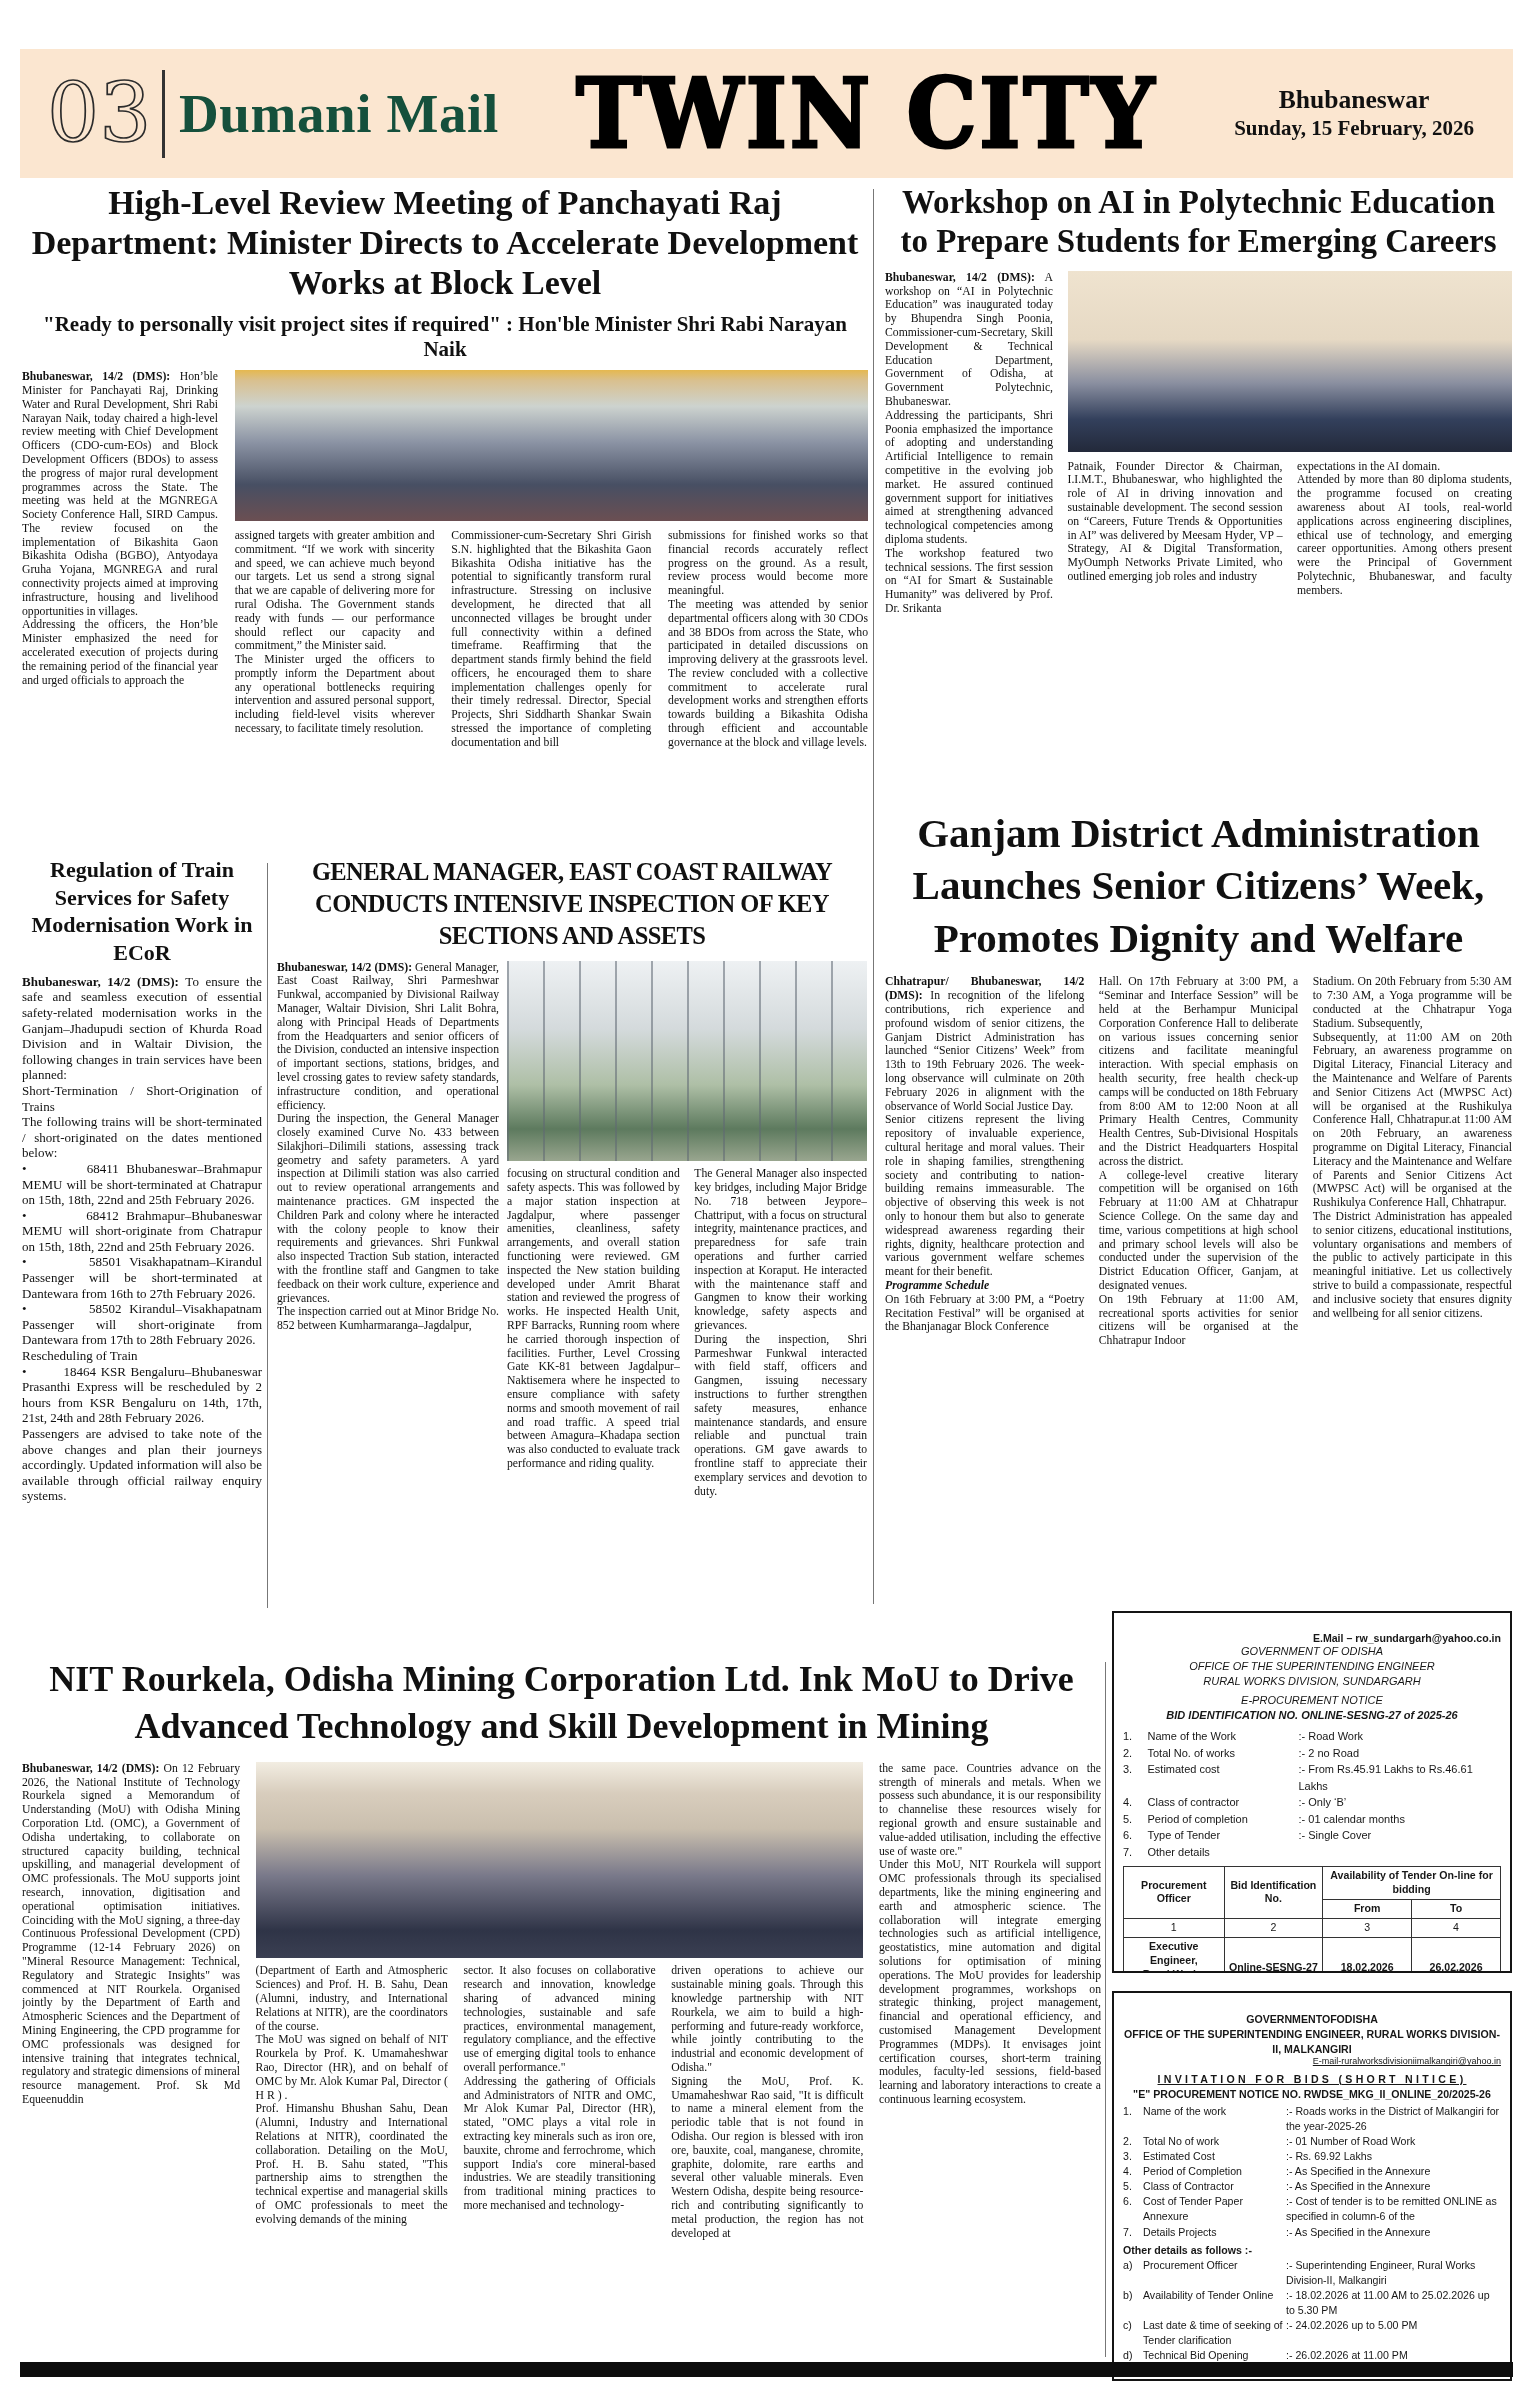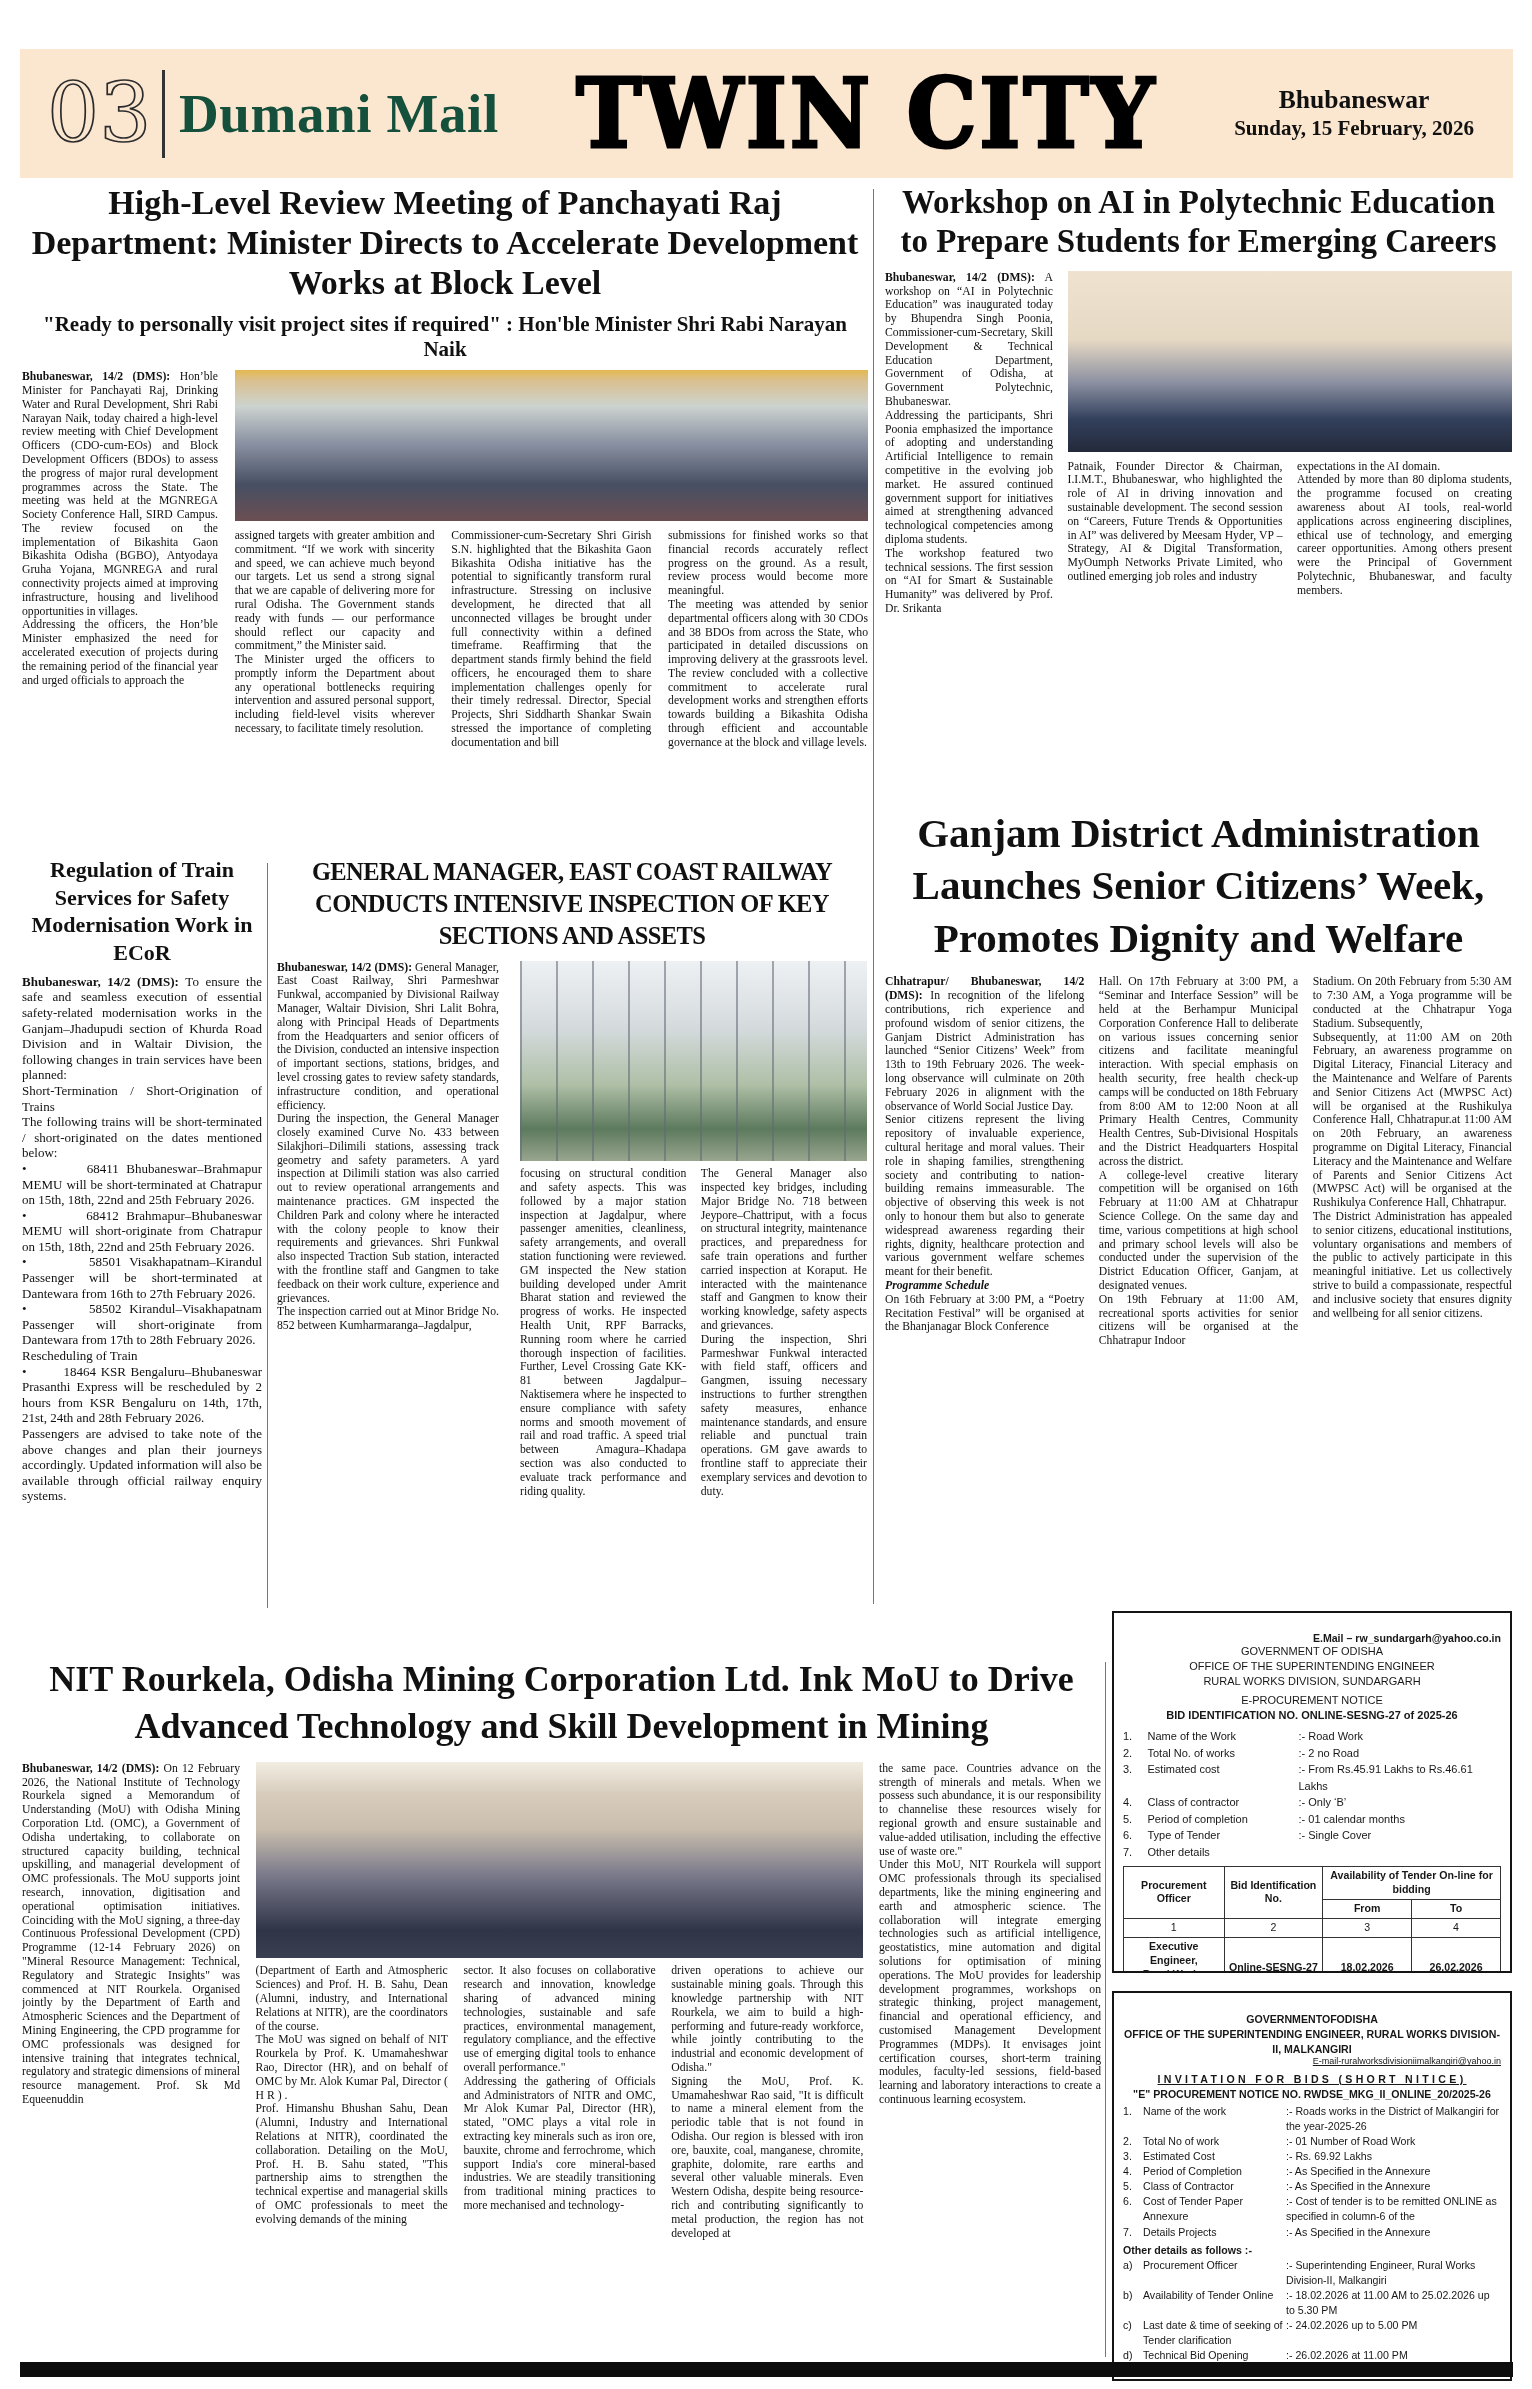--- a/index.html
+++ b/index.html
@@ -48,21 +48,21 @@
     background:linear-gradient(180deg,#efe3cf 0%,#e6d9c4 38%,#8a8fa0 62%,#33405c 82%,#23293a 100%);}
   .artB-cols{display:flex;gap:14.5px;}
   .artB-cols .col{flex:1;}
   
   #artC{left:22px;top:856px;width:240px;height:756px;}
   #artC .hl{font-size:22px;line-height:1.25;margin-bottom:7.8px;}
   #artC .col{font-size:13px;line-height:1.2;}
   
   #artD{left:277px;top:856px;width:590px;height:756px;}
   #artD .hl{font-size:24.5px;letter-spacing:-0.6px;line-height:1.3;margin-bottom:9px;}
-  #artD .body{gap:21px;}
+  #artD .body{gap:8px;}
   .colD1{width:222px;flex:none;}
   .artD-right{flex:1;display:flex;flex-direction:column;}
   .photoD{height:200px;margin-bottom:6.7px;flex:none;
     background:
       repeating-linear-gradient(90deg,rgba(95,104,115,.55) 0 2.2px,transparent 2.2px 36px),
       linear-gradient(180deg,#eef1f3 0%,#d4dadc 34%,#aebfa6 62%,#5d7a5e 84%,#99a68f 100%);}
   .artD-cols{display:flex;gap:14.5px;}
   .artD-cols .col{flex:1;}
   
   #artE{left:885px;top:807px;width:627px;height:798px;}
@@ -86,21 +86,21 @@
   #vr2{left:267px;top:863px;height:745px;}
   #vr3{left:1105px;top:1662px;height:695px;}
   .bottom-bar{position:absolute;left:20px;top:2362px;width:1493px;height:14.5px;background:#0d0d0d;}
   
   .tender{position:absolute;border:2.2px solid #141414;background:#fff;
           font-family:"Liberation Sans",sans-serif;color:#171717;overflow:hidden;
           padding:19px 9px;box-sizing:border-box;}
   #tender1{left:1112px;top:1611px;width:400px;height:362px;font-size:11px;}
   #tender2{left:1112px;top:1991px;width:400px;height:390px;font-size:10.6px;}
   .t-email{text-align:right;font-weight:bold;font-size:10.6px;}
-  .t-center{text-align:center;line-height:1.35;}
+  .t-center{text-align:center;line-height:1.35;font-style:italic;}
   .t-bold{font-weight:bold;}
   .t-items{margin-top:5.6px;}
   .t-row{display:flex;line-height:1.5;}
   .t-num{width:24.5px;flex:none;}
   .t-label{width:151px;flex:none;}
   .t-val{flex:1;}
   table.t-table{border-collapse:collapse;width:100%;margin:5.6px 0 4.4px 0;font-size:10.6px;}
   table.t-table th,table.t-table td{border:1.1px solid #333;text-align:center;padding:2.2px 3.3px;
       white-space:pre-line;line-height:1.3;}
   table.t-table td.dat{font-weight:bold;}

